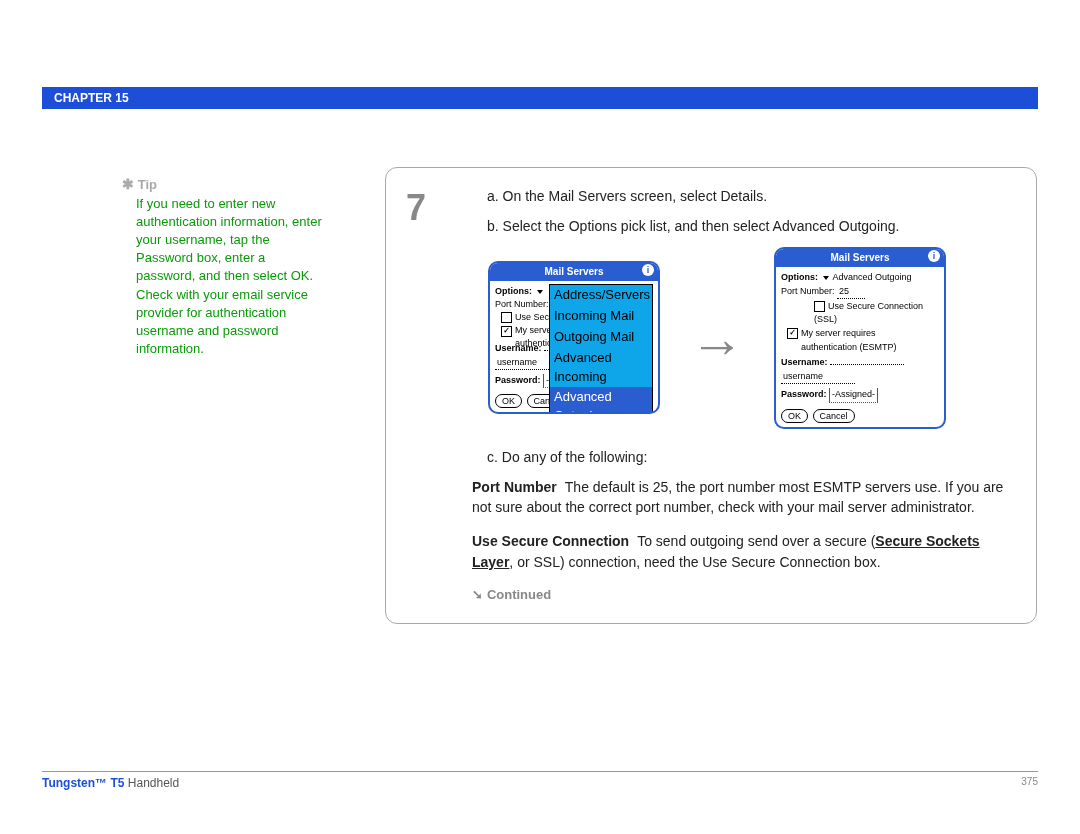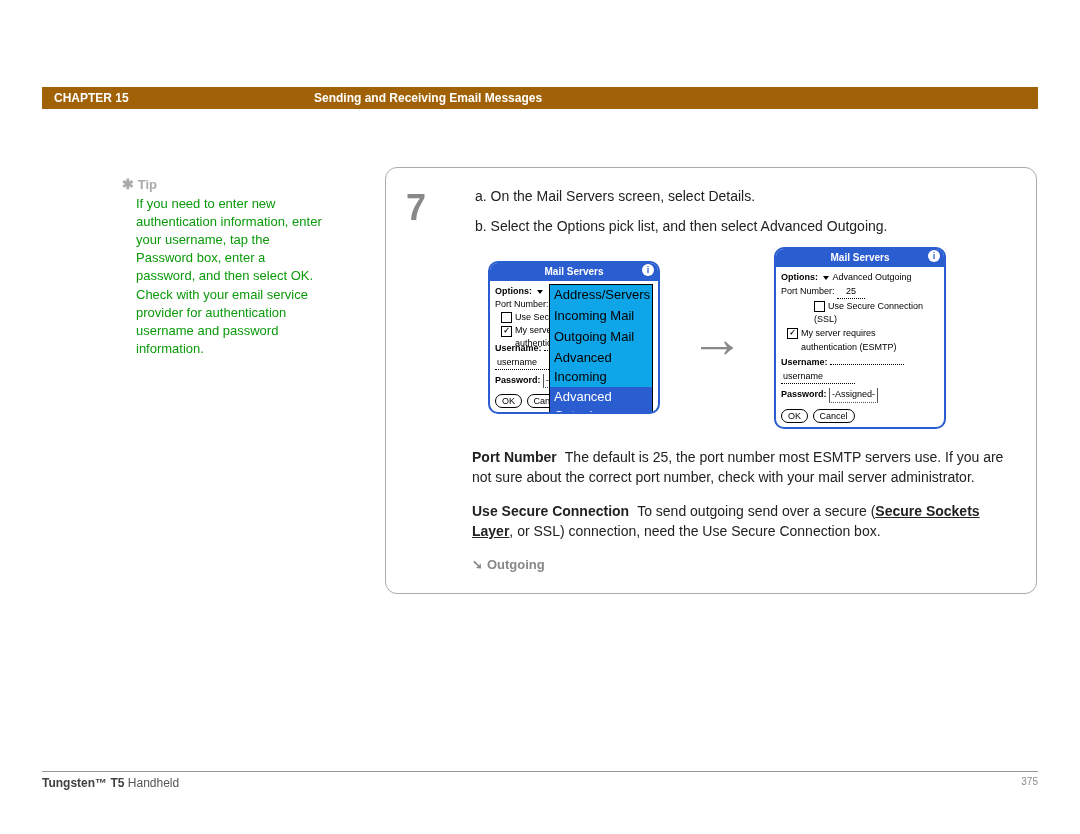--- a/index.html
+++ b/index.html
@@ -15,21 +15,21 @@
     width: 1080px;
     height: 834px;
     position: relative;
   }
   .red-bar {
     position: absolute;
     top: 87px;
     left: 42px;
     right: 42px;
     height: 22px;
-    background: #a16207;
+    background: #1d4ed8;
     color: #fff;
     font-size: 12px;
     display: flex;
     align-items: center;
     padding: 0 12px;
     font-weight: bold;
   }
   .red-bar .chapter {
     width: 260px;
   }
@@ -76,21 +76,21 @@
     top: 14px;
     font-size: 36px;
     font-weight: bold;
     color: #888;
   }
   .step-content {
     margin-left: 68px;
   }
   .step-content p { margin: 0 0 14px 0; }
   .step-content .list-item {
-    margin: 0 0 10px 3px;
+    margin: 0 0 10px 15px;
     padding-left: 20px;
     text-indent: -20px;
   }
   .screens-row {
     display: flex;
     align-items: center;
     gap: 30px;
     margin: 8px 0 18px 0;
     justify-content: flex-start;
     padding-left: 16px;
@@ -214,41 +214,40 @@
     left: 42px;
     right: 42px;
     border-top: 1px solid #999;
     font-size: 12px;
     color: #555;
     padding-top: 4px;
     display: flex;
     justify-content: space-between;
   }
   .footer .pnum { font-size: 10px; color: #888; margin-left: 45px; }
-  .footer .prod b { color: #404040; }
+  .footer .prod b { color: #1d4ed8; }
   .lbl-pass {
     font-weight: bold;
   }
   .assigned-box {
     display: inline-block;
     padding: 0 2px;
     font-size: 9px;
     border-left: 1px solid #555;
     border-right: 1px solid #555;
     border-bottom: 1px dotted #555;
   }
 </style>
 </head>
 <body>
 
 <div class="page">
 
   <div class="red-bar">
     <div class="chapter">CHAPTER 15</div>
-    <div class="title">Sending and Receiving Email Messages</div>
   </div>
 
   <div class="tip-col">
     <div class="tip-head">
       <span class="star">✱</span><span>Tip</span>
     </div>
     <div class="tip-body">If you need to enter new authentication information, enter your username, tap the Password box, enter a password, and then select OK. Check with your email service provider for authentication username and password information.</div>
   </div>
 
   <div class="step-box">
@@ -311,21 +310,21 @@
             <span class="info-icn">i</span>
           </div>
           <div class="body">
             <div class="row">
               <span class="lbl">Options:</span>
               <span class="dropdown arrow-dd"></span>
               <span>Advanced Outgoing</span>
             </div>
             <div class="row">
               <span>Port Number:</span>
-              <span class="dotline" style="min-width:24px;text-align:center;">25</span>
+              <span class="dotline" style="min-width:24px;text-align:left;">25</span>
             </div>
             <div class="row" style="margin-left:6px;padding-left:27px;">
               <span class="chk"></span><span>Use  Secure Connection (SSL)</span>
             </div>
             <div class="row" style="margin-left:6px;">
               <span class="chk on"></span><span>My server requires</span>
             </div>
             <div class="row" style="margin-left:20px;">
               <span>authentication (ESMTP)</span>
             </div>
@@ -341,31 +340,32 @@
             </div>
             <div class="btn-row">
               <span class="pbtn">OK</span>
               <span class="pbtn">Cancel</span>
             </div>
           </div>
         </div>
 
       </div>
 
+      <div class="list-item">c.  Do any of the following:</div>
 
       <p class="para">
         <span class="def-term">Port Number</span><span>The default is 25, the port number most ESMTP servers use. If you are not sure about the correct port number, check with your mail server administrator.</span>
       </p>
 
       <p class="para">
         <span class="def-term">Use Secure Connection</span><span>To send outgoing send over a secure (</span><span class="underline" style="font-weight:bold;">Secure Sockets Layer</span><span>, or SSL) connection, need the Use Secure Connection box.</span>
       </p>
 
       <div class="continued">
-        <span class="sym">➘</span><span>Outgoing</span>
+        <span class="sym">➘</span><span>Continued</span>
       </div>
     </div>
   </div>
 
   <div class="footer">
     <div class="prod">
       <b>Tungsten™ T5</b><span> Handheld</span>
     </div>
     <div class="pnum">375</div>
   </div>

